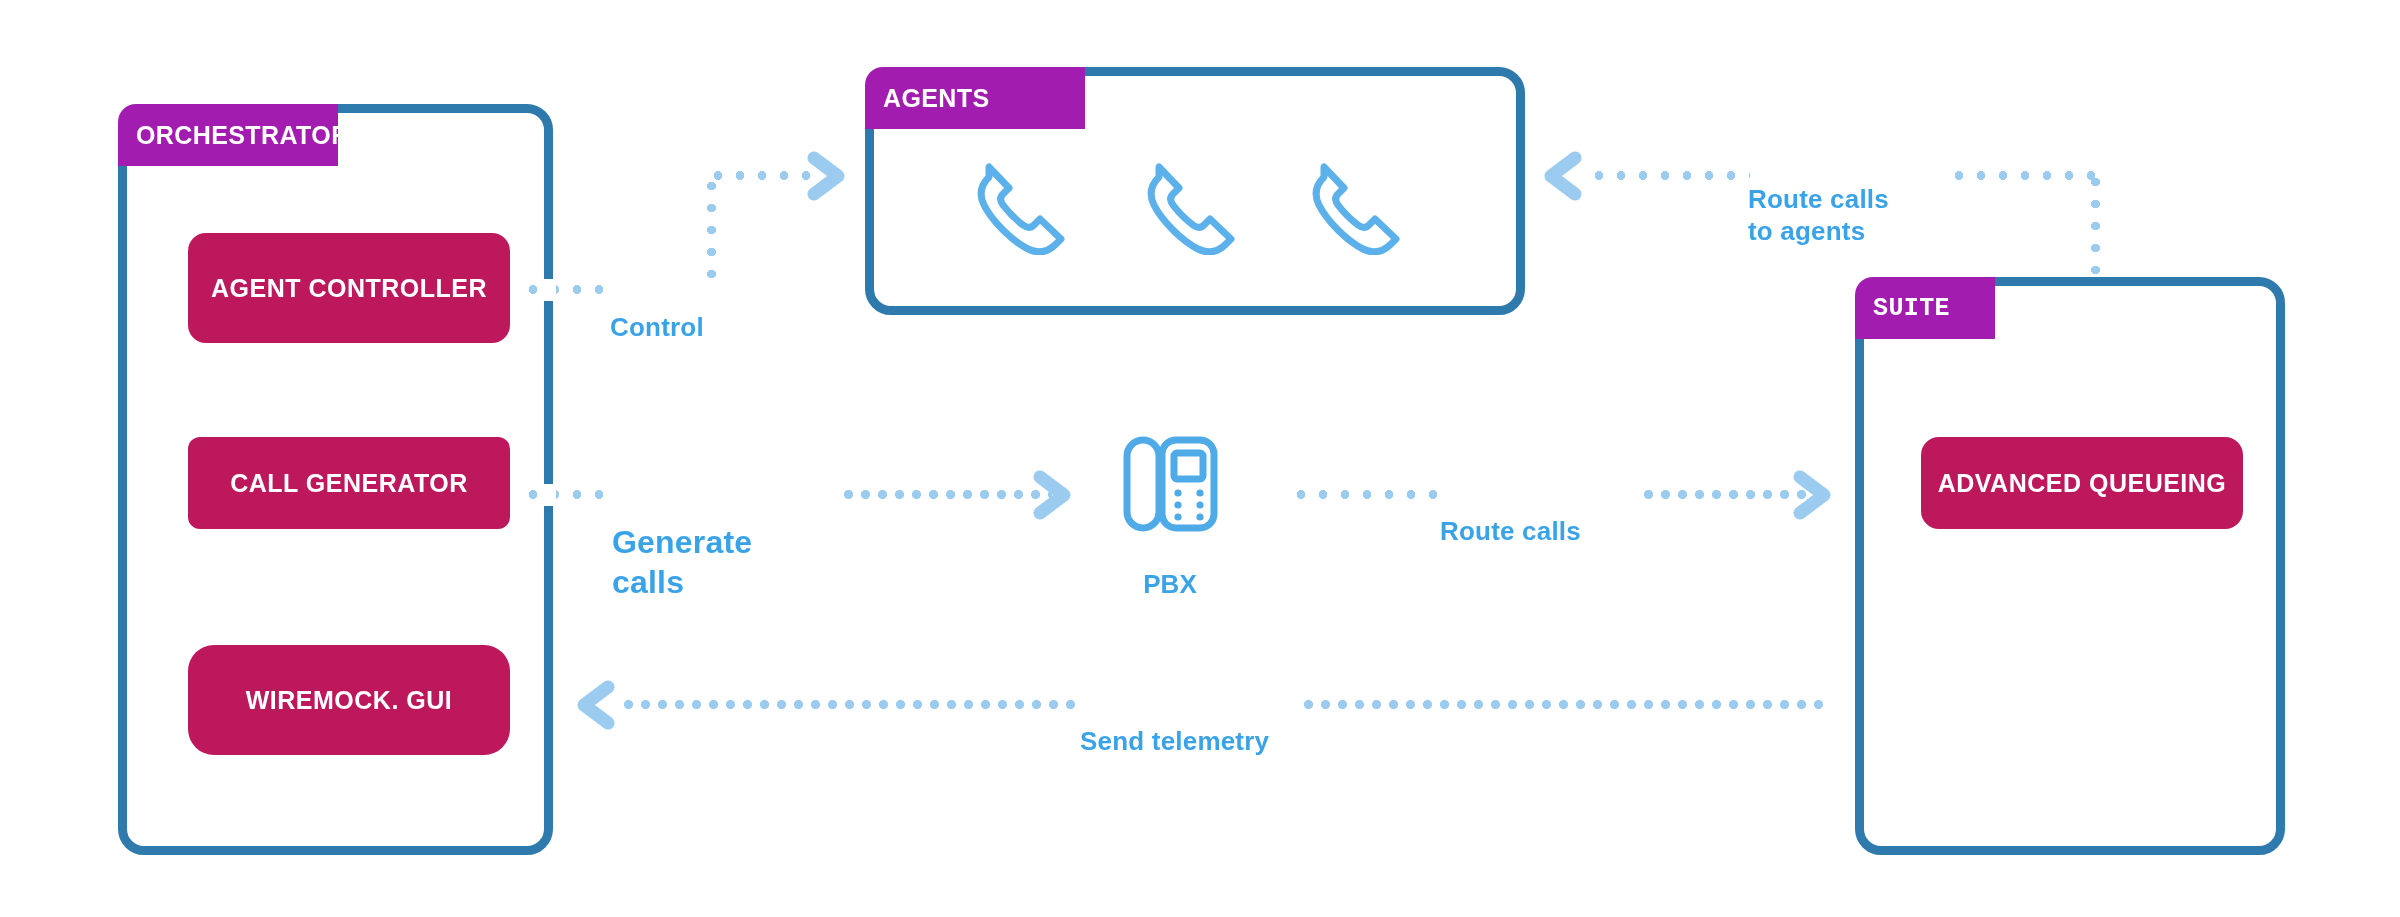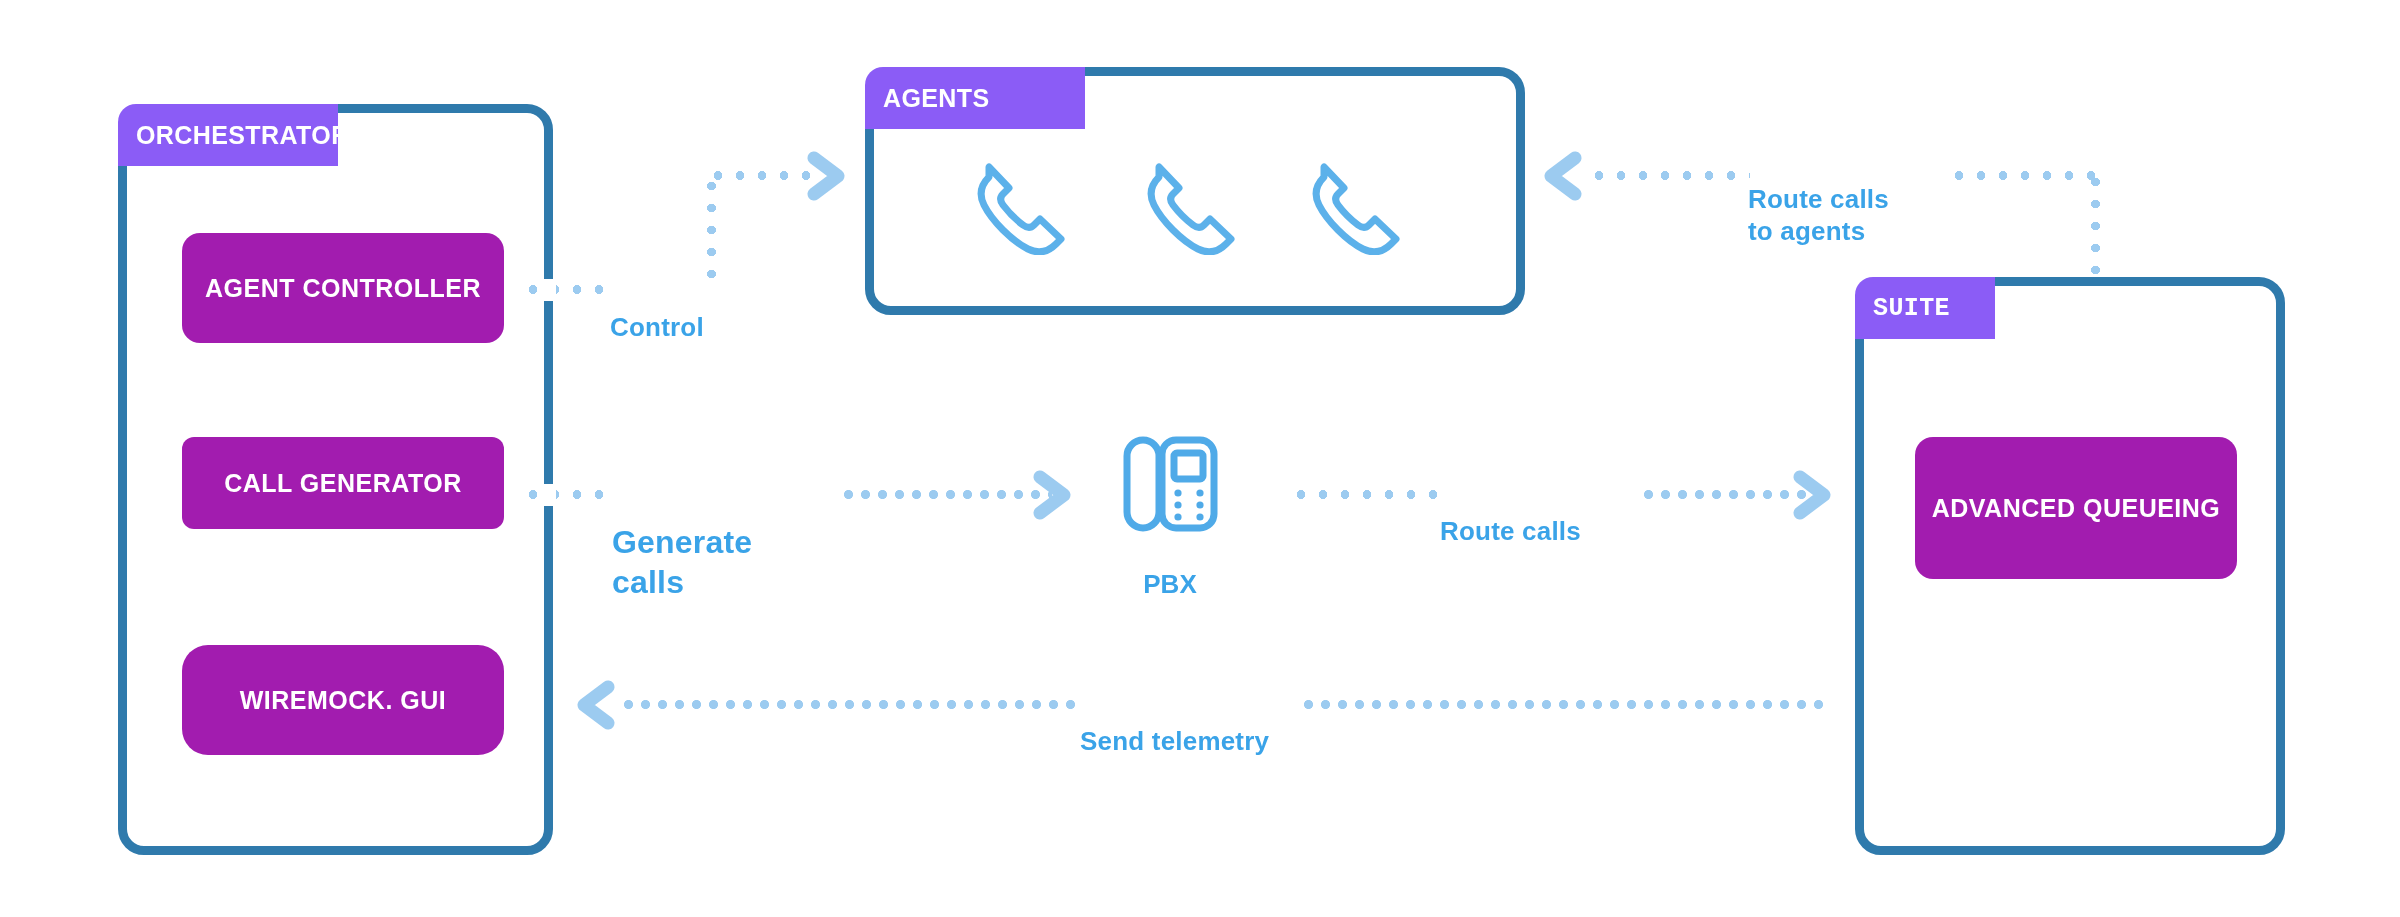--- a/index.html
+++ b/index.html
@@ -14,45 +14,46 @@
   
   .container-box{
     position:absolute;
     border:9px solid var(--brand,#2F7AAC);
     border-radius:26px;
     background:#ffffff;
     box-sizing:border-box;
   }
   .container-tab{
     position:absolute;
-    background:#8b5cf6;
+    background:#a21caf;
     color:#ffffff;
     font-weight:bold;
     letter-spacing:.4px;
     display:flex;
     align-items:center;
     box-sizing:border-box;
     border-top-left-radius:18px;
     padding-left:18px;
   }
 
   
   .block{
     position:absolute;
-    background:#a21caf;
+    background:#be185d;
     border-radius:18px;
     color:#ffffff;
     font-weight:bold;
     display:flex;
     align-items:center;
     justify-content:center;
     text-align:center;
     line-height:1.22;
     letter-spacing:.5px;
     box-sizing:border-box;
+    margin-left:6px;
   }
 
   
   .edge-label{
     position:absolute;
     color:#3AA3E8;
     font-weight:bold;
     text-align:left;
     line-height:1.25;
     white-space:pre-line;
@@ -140,21 +141,21 @@
     <svg width="105" height="95" viewBox="0 0 105 95">
       <path d="M21 12 C12 21 11 30 16 40 C24 56 44 76 60 84 C70 89 79 88 88 79 L93 74 L72 54 L66 60 C63 63 59 63 55 60 C47 54 41 48 35 40 C32 36 32 32 35 29 L41 23 L21 2 Z" fill="none" stroke="#5CB1EA" stroke-width="7" stroke-linejoin="round" stroke-linecap="round" transform="translate(3,5)"></path>
     </svg>
   </div>
 
   <div class="container-box" style="left:1855px;top:277px;width:430px;height:578px;"></div>
   <div class="container-tab" style="left:1855px;top:277px;width:140px;height:62px;font-size:25px;font-family:Liberation Mono, monospace;">
     <span>SUITE</span>
   </div>
 
-  <div class="block" style="left:1915px;top:437px;width:322px;height:142px;font-size:25px;">
+  <div class="block" style="left:1915px;top:437px;width:322px;height:92px;font-size:25px;">
     <span>ADVANCED
 QUEUEING</span>
   </div>
 
 
   <div class="icon" style="left:1122px;top:430px;">
     <svg width="98" height="105" viewBox="0 0 98 105">
       <rect x="5" y="10" width="32" height="88" rx="16" fill="none" stroke="#4FAAE8" stroke-width="7"></rect>
       <rect x="40" y="10" width="52" height="88" rx="14" fill="none" stroke="#4FAAE8" stroke-width="7"></rect>
       <rect x="52" y="23" width="29" height="26" rx="3" fill="none" stroke="#4FAAE8" stroke-width="7"></rect>

